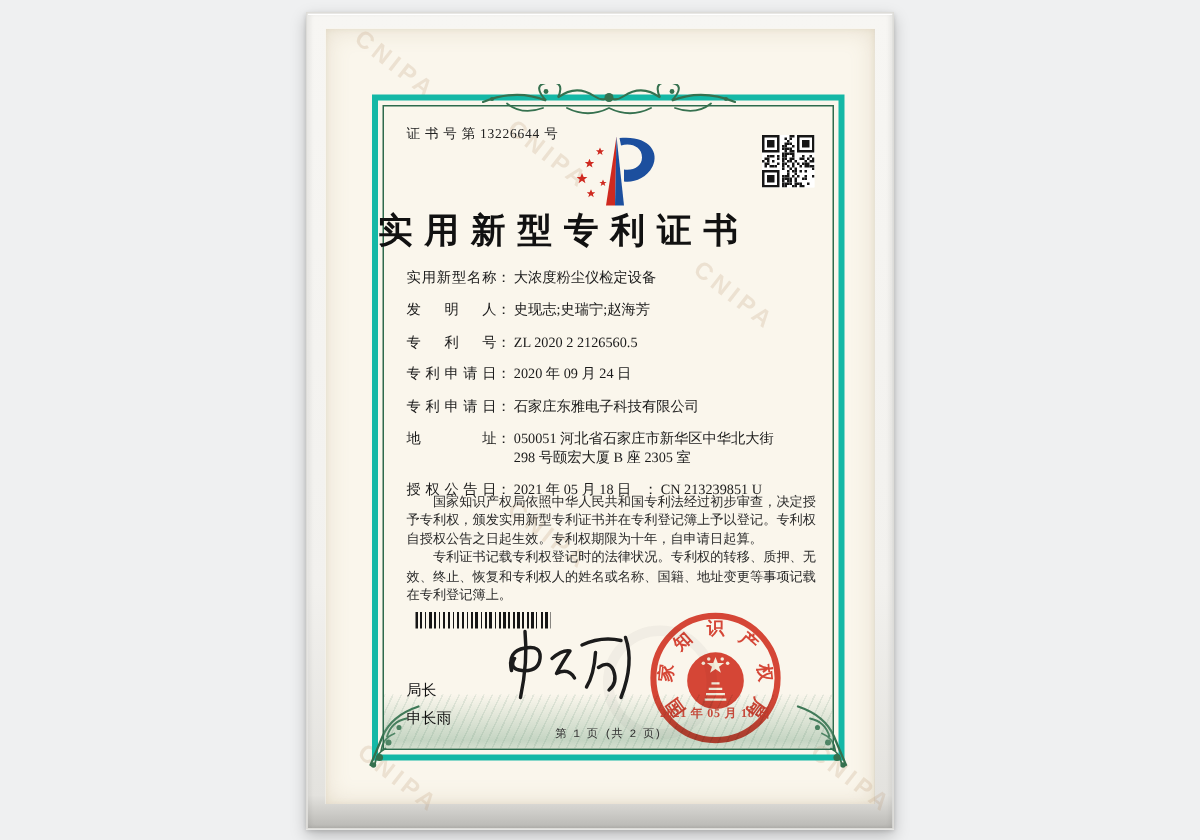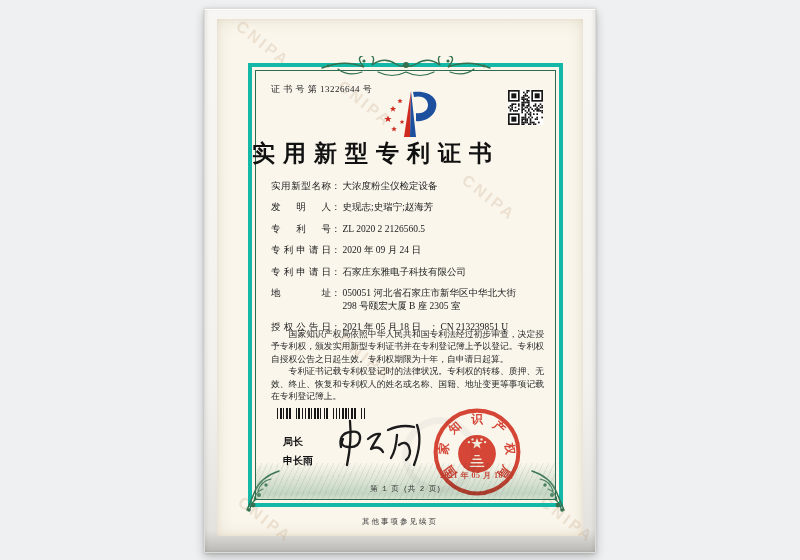--- a/index.html
+++ b/index.html
@@ -57,22 +57,22 @@
   .paras{position:absolute;left:19px;right:15px;top:261px;font-size:8.8px;
     line-height:12.4px;color:#2a2a2a;text-align:justify;}
   .paras p{margin:0;text-indent:2em;}
 
   
   .barcode{position:absolute;left:25px;top:341px;width:90px;height:11px;
     background:repeating-linear-gradient(90deg,
       #161616 0 1.4px,transparent 1.4px 2.8px,
       #161616 2.8px 4.6px,transparent 4.6px 6.2px,
       #161616 6.2px 6.9px,transparent 6.9px 9.3px);}
-  .signer{position:absolute;left:19px;top:365px;font-size:10px;font-weight:bold;
-    line-height:19px;color:#111;margin-left:12px;}
+  .signer{position:absolute;left:19px;top:384px;font-size:10px;font-weight:normal;
+    line-height:19px;color:#111;}
   .signature{position:absolute;left:76px;top:350px;}
   .ghost-ring{position:absolute;left:150px;top:350px;width:76px;height:76px;border-radius:50%;
     border:7px solid rgba(70,70,70,.05);}
   .seal{position:absolute;left:180px;top:340px;width:90px;height:90px;
     mix-blend-mode:multiply;opacity:.93;}
   .seal-date{position:absolute;left:176px;top:403px;width:98px;text-align:center;
     font-size:8px;font-weight:bold;color:#c23a2b;opacity:.9;letter-spacing:.5px;}
   .page-no{position:absolute;left:0;right:0;bottom:9px;text-align:center;
     font-size:7.5px;color:#333;font-family:Liberation Mono, monospace;}
   .footer-note{position:absolute;left:0;right:0;top:498px;text-align:center;
@@ -366,15 +366,14 @@
         <g stroke="#faf6ec" stroke-width="1.6" fill="none">
           <path d="M42 66 h16 M43 62 h14 M45 58 h10 M47 54 h6"></path>
         </g>
       </svg>
 
       <div class="seal-date">2021 年 05 月 18 日</div>
 
       <div class="page-no">第 1 页 (共 2 页)</div>
     </div>
 
-    <div class="footer-note">其他事项参见续页</div>
   </div>
 </div>
 
 </body></html>

